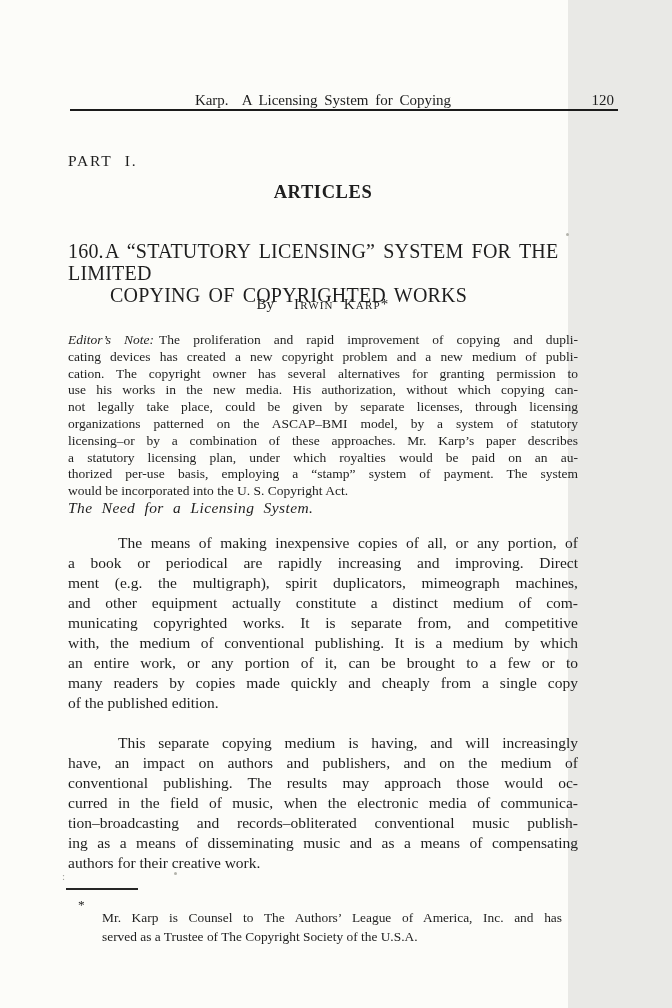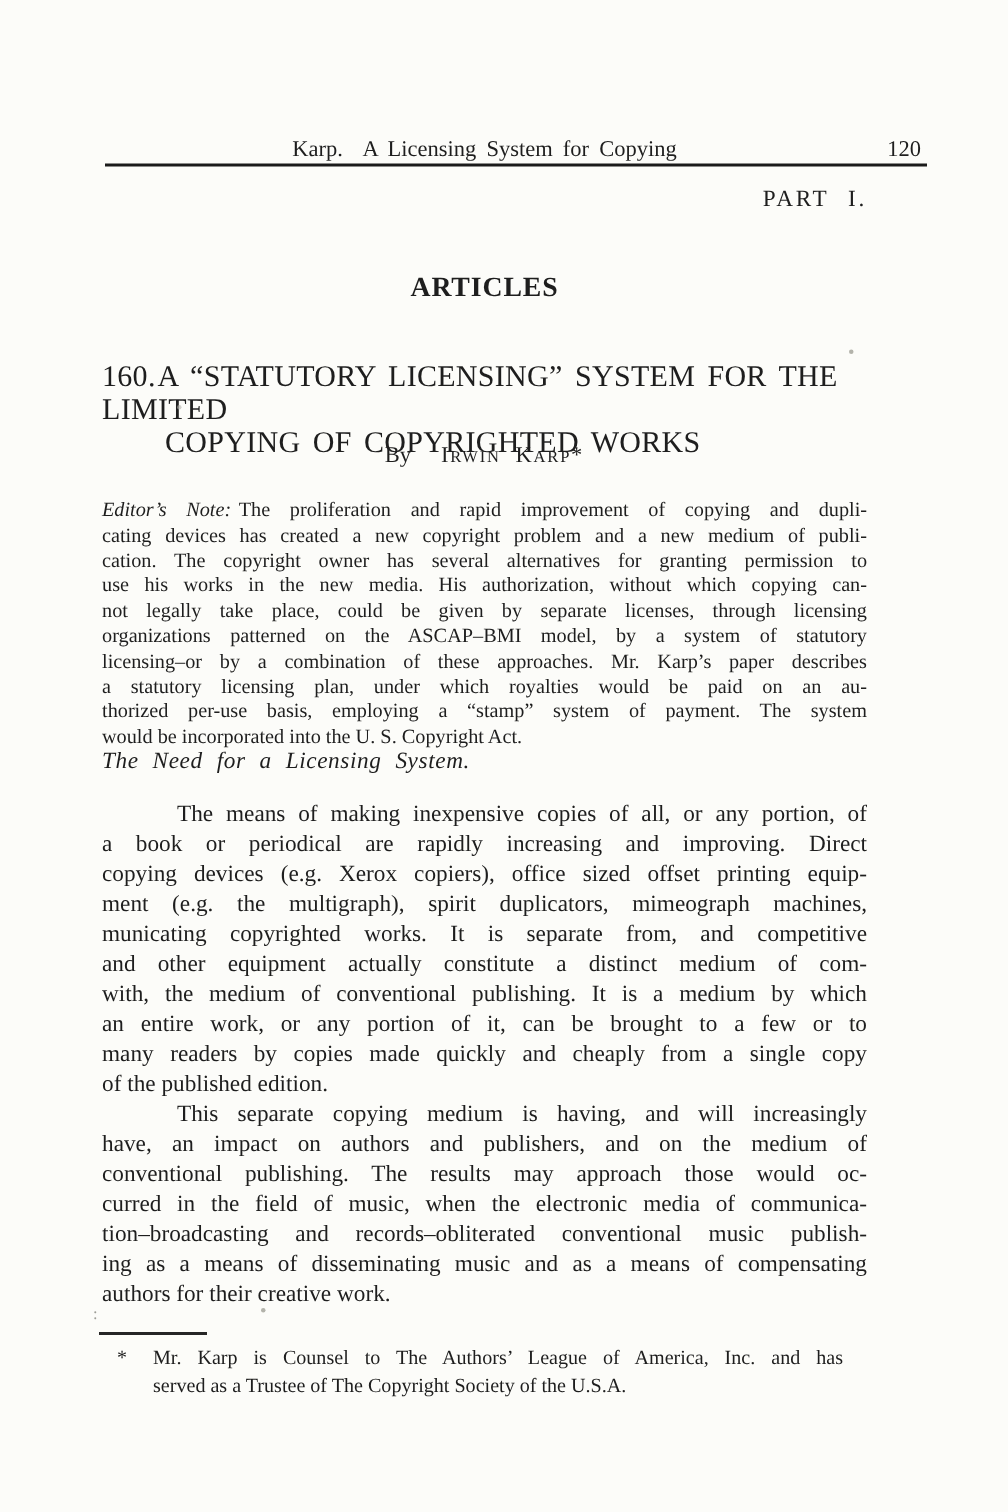--- a/index.html
+++ b/index.html
@@ -4,21 +4,21 @@
 <style>
   html, body { margin: 0; padding: 0; }
   body {
     width: 672px; height: 1008px;
     background: #e9e9e6;
     font-family: "Liberation Serif", serif;
     overflow: hidden;
   }
   .page {
     position: relative;
-    width: 672px; height: 1008px;
+    width: 568px; height: 1008px;
     background: #fcfcf9;
     color: #1e1e1e;
   }
 
   
   .running-head {
     position: absolute; top: 92px; left: 68px; width: 510px;
     text-align: center; font-size: 15px; line-height: 17px;
     word-spacing: 3px; white-space: nowrap;
   }
@@ -27,22 +27,22 @@
     position: absolute; top: 92px; left: 576px; width: 38px;
     text-align: right; font-size: 15px; line-height: 17px;
   }
   .head-rule {
     position: absolute; top: 109px; left: 70px; width: 548px; height: 2px;
     background: #1b1b1b;
   }
 
   
   .part-heading {
-    position: absolute; top: 124px; left: 68px; width: 510px;
-    text-align: right; font-size: 15.5px;
+    position: absolute; top: 152px; left: 68px; width: 510px;
+    text-align: left; font-size: 15.5px;
     letter-spacing: 1.8px; word-spacing: 7px;
   }
   .articles-heading {
     position: absolute; top: 182px; left: 68px; width: 510px;
     text-align: center; font-size: 18.5px; font-weight: bold;
     letter-spacing: 0.6px;
   }
 
   
   .article-title {
@@ -88,21 +88,21 @@
   
   .foot-rule {
     position: absolute; top: 888px; left: 66px; width: 72px; height: 2px;
     background: #262626;
   }
   .footnote {
     position: absolute; top: 896px; left: 68px; width: 510px;
     font-size: 13.4px; line-height: 18.5px;
   }
   .footnote .marker { position: absolute; left: 10px; top: 0; }
-  .footnote .fn-text { margin-left: 34px; width: 460px; }
+  .footnote .fn-text { margin-left: 34px; width: 460px; margin-top: 13px; }
 
   
   .artifact { position: absolute; color: #9d9d97; font-size: 11px; }
   .dot { width: 3px; height: 3px; border-radius: 50%; background: #b3b3ab; }
 </style>
 </head>
 <body>
 
 <div class="page">
 
@@ -141,24 +141,23 @@
         <div class="line">thorized per-use basis, employing a “stamp” system of payment. The system</div>
         <div class="line last">would be incorporated into the U. S. Copyright Act.</div>
       </div>
   </div>
 
   <div class="section-heading">The Need for a Licensing System.</div>
 
   <div class="body-para para-1 indent-first">
       <div class="line">The means of making inexpensive copies of all, or any portion, of</div>
       <div class="line">a book or periodical are rapidly increasing and improving. Direct</div>
-      <div class="line">copying devices (e.g. Xerox copiers), office sized offset printing equip-</div>
       <div class="line">ment (e.g. the multigraph), spirit duplicators, mimeograph machines,</div>
+      <div class="line">and other equipment actually constitute a distinct medium of com-</div>
       <div class="line">municating copyrighted works. It is separate from, and competitive</div>
-      <div class="line">and other equipment actually constitute a distinct medium of com-</div>
       <div class="line">with, the medium of conventional publishing. It is a medium by which</div>
       <div class="line">an entire work, or any portion of it, can be brought to a few or to</div>
       <div class="line">many readers by copies made quickly and cheaply from a single copy</div>
       <div class="line last">of the published edition.</div>
     </div>
   <div class="body-para para-2 indent-first">
       <div class="line">This separate copying medium is having, and will increasingly</div>
       <div class="line">have, an impact on authors and publishers, and on the medium of</div>
       <div class="line">conventional publishing. The results may approach those would oc-</div>
       <div class="line">curred in the field of music, when the electronic media of communica-</div>

